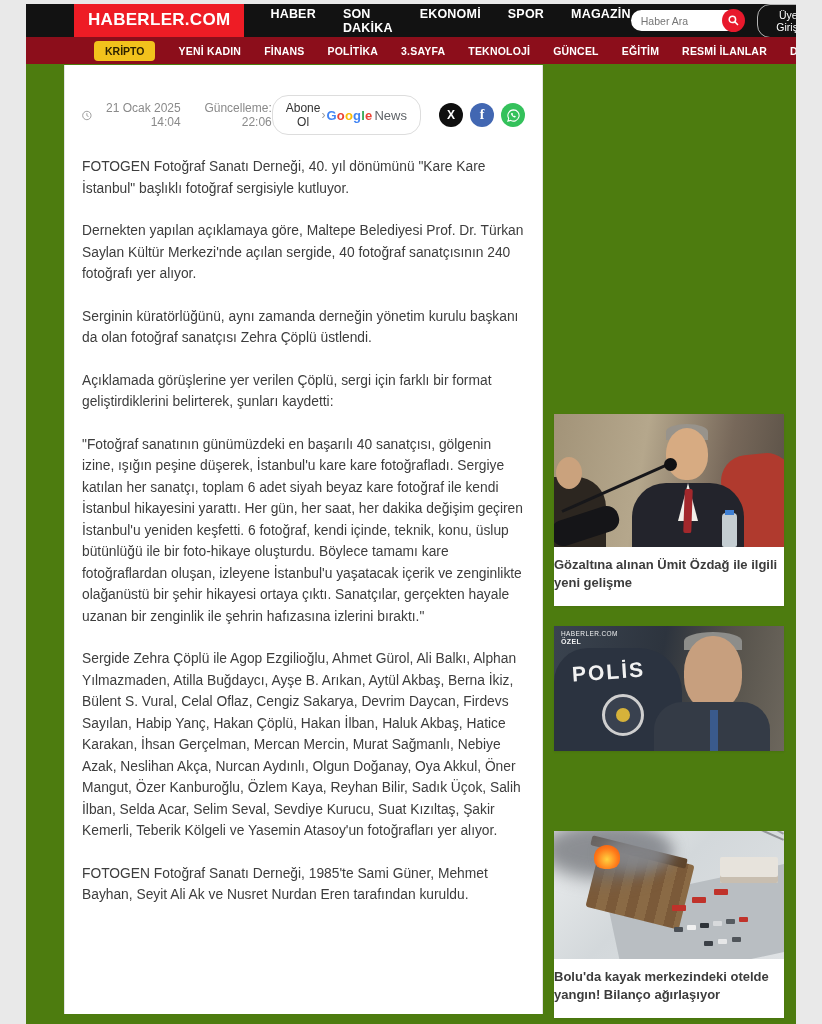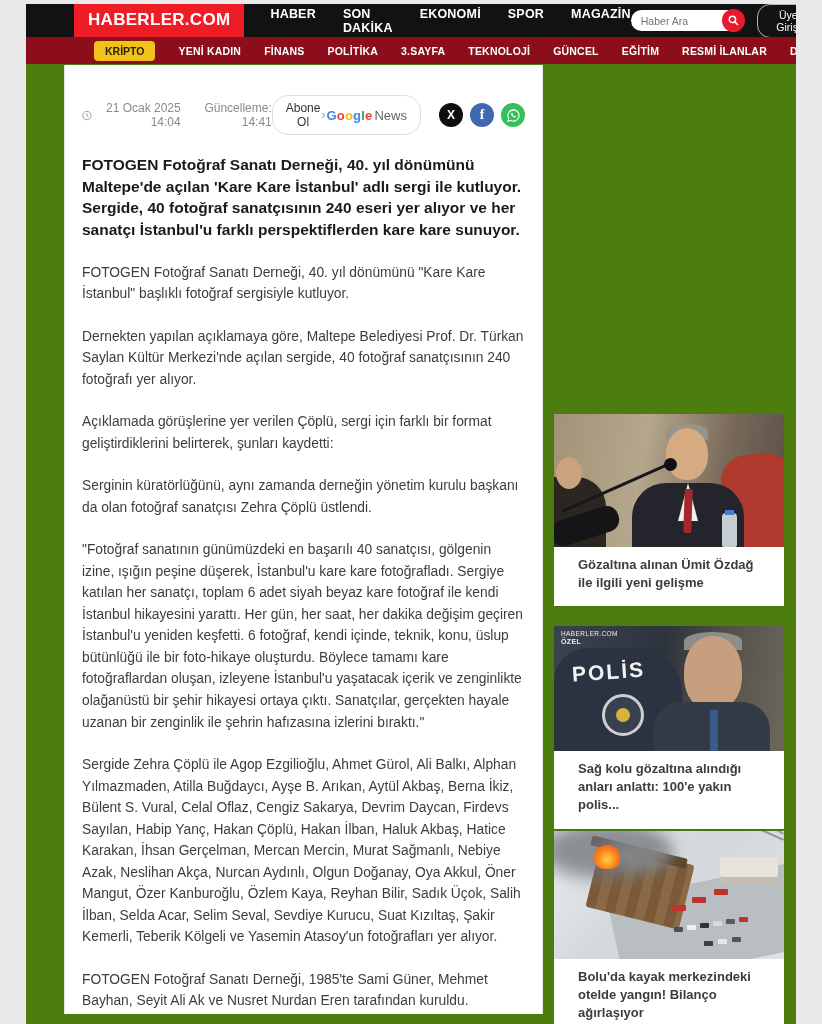--- a/index.html
+++ b/index.html
@@ -38,21 +38,21 @@
   .soc-x { background:#0f0f0f; color:#fff; font-weight:bold; font-size:12px; }
   .soc-fb { background:#4267b2; color:#fff; font-weight:bold; font-size:14px; font-family:"Liberation Serif",serif; }
   .soc-wa { background:#34c15b; }
 
   .headline { margin-top:19px; font-size:15.5px; font-weight:bold; line-height:1.4; color:#1a1a1a; }
   .body-copy p { font-size:13.8px; line-height:1.56; color:#3d3d3d; margin-top:21px; }
 
   
   .card { position:absolute; left:528px; width:230px; background:#fff; box-shadow:0 1px 2px rgba(0,0,0,.08); cursor:pointer; }
   .card-img { position:relative; width:100%; overflow:hidden; }
-  .card-cap { padding:9px 24px 14px; font-size:13px; font-weight:bold; line-height:1.4; color:#3c3c3c; }
+  .card-cap { padding:9px 0 14px; font-size:13px; font-weight:bold; line-height:1.4; color:#3c3c3c; }
 
   
   .c1 { height:133px; background:linear-gradient(100deg,#a29378 0%,#b5a78c 38%,#77685a 72%,#584f45 100%); }
   .c1 .chair { position:absolute; right:-12px; top:40px; width:72px; height:110px; background:#b03a2e; border-radius:26px 26px 10px 10px; transform:rotate(-6deg); }
   .c1 .p2-body { position:absolute; left:-18px; bottom:0; width:70px; height:70px; background:#2c2620; border-radius:18px 30px 0 0; }
   .c1 .p2-head { position:absolute; left:2px; bottom:58px; width:26px; height:32px; background:#caa27d; border-radius:50%; }
   .c1 .body { position:absolute; left:78px; bottom:0; width:112px; height:64px; background:#23242c; border-radius:34px 34px 0 0; }
   .c1 .shirt { position:absolute; left:124px; bottom:26px; width:20px; height:38px; background:#f2efe9; clip-path:polygon(50% 0,100% 100%,0 100%); }
   .c1 .tie { position:absolute; left:130px; bottom:14px; width:8px; height:44px; background:#a3282c; border-radius:2px; transform:rotate(2deg); }
   .c1 .head { position:absolute; left:112px; top:14px; width:42px; height:52px; background:#d7ab82; border-radius:50% 50% 46% 46%; }
@@ -139,21 +139,21 @@
   <div class="article">
 
     <div class="meta-row">
       <span class="meta-date">
         <svg width="13" height="13" viewBox="0 0 13 13">
             <circle cx="6.5" cy="6.5" r="5.6" fill="none" stroke="#8a8a8a" stroke-width="1.1"></circle>
             <path d="M6.5 3.4v3.3l2.2 1.2" fill="none" stroke="#8a8a8a" stroke-width="1.1"></path>
           </svg>
         <span>21 Ocak 2025 14:04</span>
       </span>
-      <span class="meta-updated">Güncelleme: 14:41</span>
+      <span class="meta-updated">Güncelleme: 22:06</span>
       <button class="subscribe-pill">
         <span class="ab">Abone Ol</span>
         <span class="chev">›</span>
         <span><span class="gword gc0">G</span><span class="gword gc1">o</span><span class="gword gc2">o</span><span class="gword gc3">g</span><span class="gword gc4">l</span><span class="gword gc5">e</span></span>
         <span class="gnews">News</span>
       </button>
       <span class="socials">
         <span class="soc soc-x">
             <span>X</span>
           </span>
@@ -162,27 +162,26 @@
           </span>
         <span class="soc soc-wa">
           <svg width="15" height="15" viewBox="0 0 24 24">
               <path d="M12 3a9 9 0 0 0-7.7 13.6L3 21l4.5-1.2A9 9 0 1 0 12 3z" fill="none" stroke="#fff" stroke-width="1.7"></path>
               <path d="M9.2 8.1c.3-.3.8-.3 1 0l.9 1.2c.2.3.2.7-.1.9l-.5.5c.5 1 1.3 1.8 2.3 2.3l.5-.5c.2-.3.6-.3.9-.1l1.2.9c.3.2.3.7 0 1l-.6.6c-.4.4-.9.5-1.4.3-1.2-.4-2.4-1.1-3.3-2-.9-.9-1.6-2.1-2-3.3-.2-.5 0-1 .3-1.4z" fill="#fff"></path>
             </svg>
         </span>
       </span>
     </div>
 
-    <div class="headline">FOTOGEN Fotoğraf Sanatı Derneği, 40. yıl dönümünü Maltepe'de açılan 'Kare Kare İstanbul' adlı sergi ile kutluyor. Sergide, 40 fotoğraf sanatçısının 240 eseri yer alıyor ve her sanatçı İstanbul'u farklı perspektiflerden kare kare sunuyor.</div>
 
     <div class="body-copy">
       <p>FOTOGEN Fotoğraf Sanatı Derneği, 40. yıl dönümünü "Kare Kare İstanbul" başlıklı fotoğraf sergisiyle kutluyor.</p>
       <p>Dernekten yapılan açıklamaya göre, Maltepe Belediyesi Prof. Dr. Türkan Saylan Kültür Merkezi'nde açılan sergide, 40 fotoğraf sanatçısının 240 fotoğrafı yer alıyor.</p>
+      <p>Serginin küratörlüğünü, aynı zamanda derneğin yönetim kurulu başkanı da olan fotoğraf sanatçısı Zehra Çöplü üstlendi.</p>
       <p>Açıklamada görüşlerine yer verilen Çöplü, sergi için farklı bir format geliştirdiklerini belirterek, şunları kaydetti:</p>
-      <p>Serginin küratörlüğünü, aynı zamanda derneğin yönetim kurulu başkanı da olan fotoğraf sanatçısı Zehra Çöplü üstlendi.</p>
       <p>"Fotoğraf sanatının günümüzdeki en başarılı 40 sanatçısı, gölgenin izine, ışığın peşine düşerek, İstanbul'u kare kare fotoğrafladı. Sergiye katılan her sanatçı, toplam 6 adet siyah beyaz kare fotoğraf ile kendi İstanbul hikayesini yarattı. Her gün, her saat, her dakika değişim geçiren İstanbul'u yeniden keşfetti. 6 fotoğraf, kendi içinde, teknik, konu, üslup bütünlüğü ile bir foto-hikaye oluşturdu. Böylece tamamı kare fotoğraflardan oluşan, izleyene İstanbul'u yaşatacak içerik ve zenginlikte olağanüstü bir şehir hikayesi ortaya çıktı. Sanatçılar, gerçekten hayale uzanan bir zenginlik ile şehrin hafızasına izlerini bıraktı."</p>
       <p>Sergide Zehra Çöplü ile Agop Ezgilioğlu, Ahmet Gürol, Ali Balkı, Alphan Yılmazmaden, Atilla Buğdaycı, Ayşe B. Arıkan, Aytül Akbaş, Berna İkiz, Bülent S. Vural, Celal Oflaz, Cengiz Sakarya, Devrim Daycan, Firdevs Sayılan, Habip Yanç, Hakan Çöplü, Hakan İlban, Haluk Akbaş, Hatice Karakan, İhsan Gerçelman, Mercan Mercin, Murat Sağmanlı, Nebiye Azak, Neslihan Akça, Nurcan Aydınlı, Olgun Doğanay, Oya Akkul, Öner Mangut, Özer Kanburoğlu, Özlem Kaya, Reyhan Bilir, Sadık Üçok, Salih İlban, Selda Acar, Selim Seval, Sevdiye Kurucu, Suat Kızıltaş, Şakir Kemerli, Teberik Kölgeli ve Yasemin Atasoy'un fotoğrafları yer alıyor.</p>
       <p>FOTOGEN Fotoğraf Sanatı Derneği, 1985'te Sami Güner, Mehmet Bayhan, Seyit Ali Ak ve Nusret Nurdan Eren tarafından kuruldu.</p>
 
     </div>
 
   </div>
 
   <div class="card" style="top:410px;">
     <div class="card-img c1">
@@ -212,21 +211,20 @@
         </div>
       <div class="hair2"></div>
       <div class="face"></div>
       <div class="torso"></div>
       <div class="tie2"></div>
       <div class="wm">
         <span>HABERLER.COM</span>
         <b>ÖZEL</b>
       </div>
     </div>
-    <div class="card-cap">Sağ kolu gözaltına alındığı anları anlattı: 100'e yakın polis...</div>
   </div>
 
   <div class="card" style="top:827px;">
     <div class="card-img c3">
       <div class="wire"></div>
       <div class="wire2"></div>
       <div class="road"></div>
       <div class="lodge"></div>
       <div class="building"></div>
       <div class="roofline"></div>

